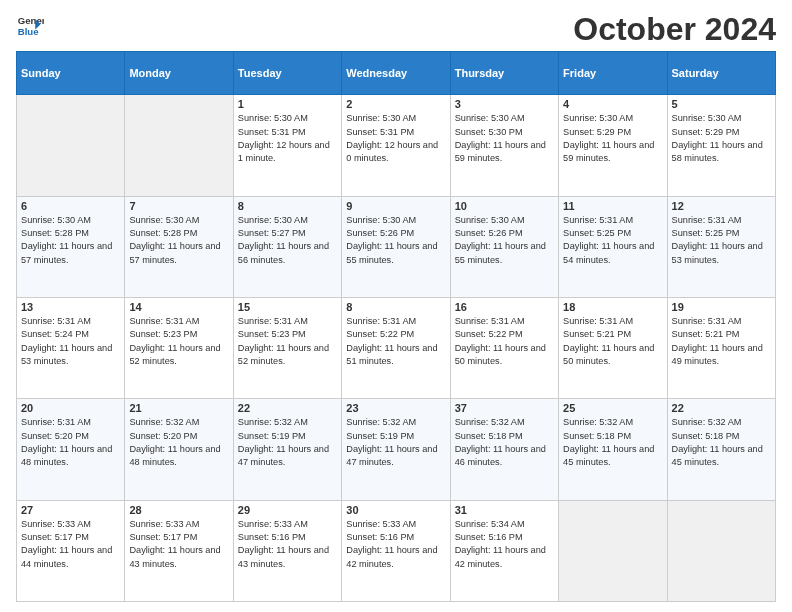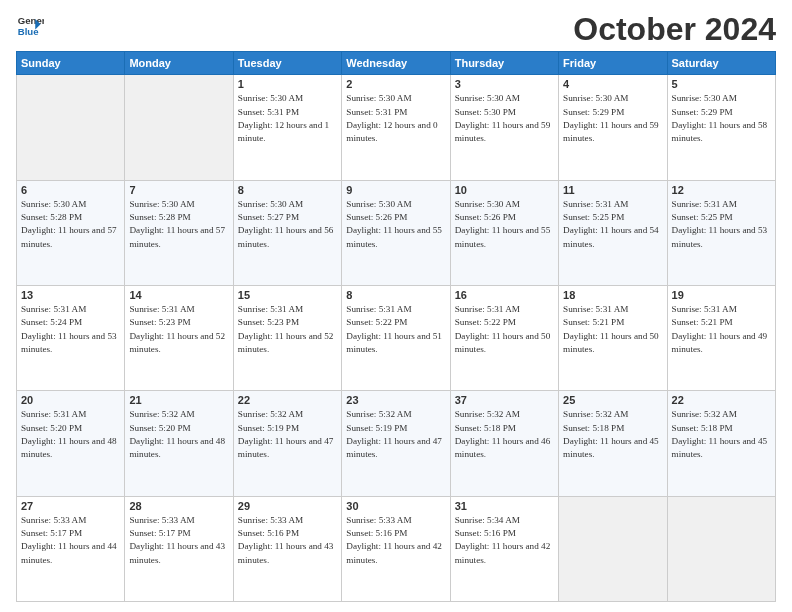--- a/index.html
+++ b/index.html
@@ -51,21 +51,21 @@
       border: 1px solid #ccc;
       border-collapse: collapse;
       width: 100%;
       table-layout: fixed;
     }
     .calendar thead tr th {
       background-color: #2a7dc9;
       color: #fff;
       font-size: 11px;
       font-weight: bold;
-      padding: 5px 4px;
+      padding: 15px 4px;
       text-align: left;
       border: 1px solid #1a6db5;
     }
     .calendar tbody tr td {
       vertical-align: top;
       border: 1px solid #ccc;
       padding: 3px 4px;
       font-size: 9.2px;
       color: #333;
       height: 88px;
@@ -78,21 +78,20 @@
       font-size: 11px;
       font-weight: bold;
       color: #333;
       margin-bottom: 2px;
     }
     .cell-empty {
       background: #f0f0f0 !important;
     }
     .sun-info {
       line-height: 1.45;
-      font-family: Liberation Serif, serif;
     }
   </style>
 </head>
 <body>
 
 <div class="page">
   <div class="header">
     <div class="logo">
       <svg class="logo-icon" viewBox="0 0 32 32" xmlns="http://www.w3.org/2000/svg">
         <text x="2" y="14" font-size="11" font-weight="bold" fill="#333" font-family="Arial">General</text>

